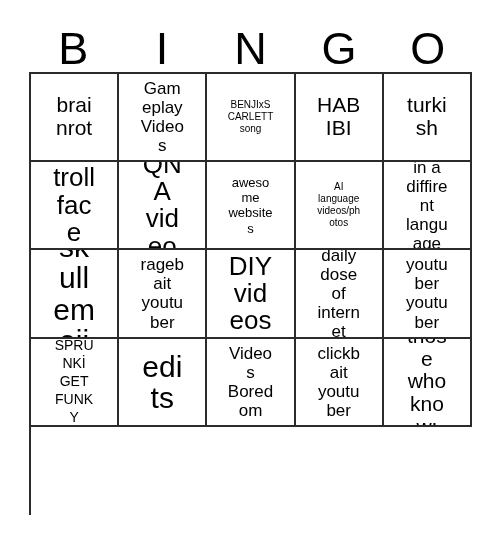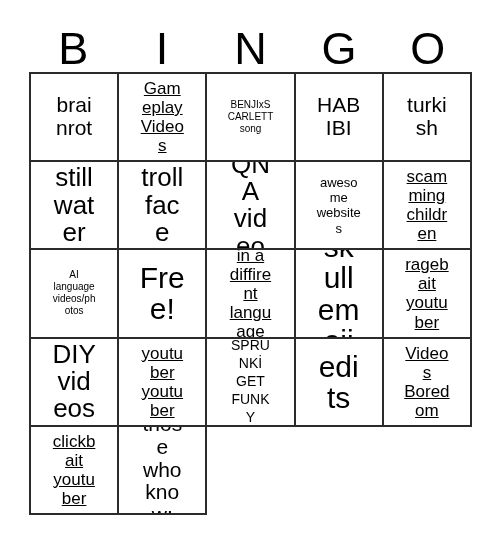--- a/index.html
+++ b/index.html
@@ -82,21 +82,21 @@
     color: #000000;
     word-wrap: break-word;
     overflow-wrap: break-word;
     hyphens: none;
   }
 
   
   .size-xxl .cell-text { font-size: 30px; line-height: 1.04; }
   .size-xl  .cell-text { font-size: 26px; line-height: 1.05; }
   .size-l   .cell-text { font-size: 21px; line-height: 1.08; }
-  .size-m   .cell-text { font-size: 17px; line-height: 1.12; text-decoration: underline; }
+  .size-m   .cell-text { font-size: 17px; line-height: 1.12; }
   .size-s   .cell-text { font-size: 13px; line-height: 1.18; }
   .size-xs  .cell-text { font-size: 10px; line-height: 1.2; }
   .size-xxs .cell-text { font-size: 14px; line-height: 1.28; }
 </style>
 </head>
 <body>
 
 <div id="bingo-card">
 
   <div class="header-row">
@@ -119,53 +119,47 @@
         <span class="cell-text">BENJIxSCARLETT song</span>
       </div>
     <div class="cell size-l">
         <span class="cell-text">HABIBI</span>
       </div>
 
     <div class="cell size-l">
         <span class="cell-text">turkish</span>
       </div>
     <div class="cell size-xl">
-        <span class="cell-text">still water</span>
-      </div>
-    <div class="cell size-xl">
         <span class="cell-text">troll face</span>
       </div>
     <div class="cell size-xl">
         <span class="cell-text">QNA video</span>
       </div>
     <div class="cell size-s">
         <span class="cell-text">awesome websites</span>
       </div>
 
-    <div class="cell size-m">
-        <span class="cell-text">scamming children</span>
-      </div>
     <div class="cell size-xs">
         <span class="cell-text">AI language videos/photos</span>
-      </div>
-    <div class="cell size-xxl">
-        <span class="cell-text">Free!</span>
       </div>
     <div class="cell size-m">
         <span class="cell-text">in a diffirent language</span>
       </div>
     <div class="cell size-xxl">
         <span class="cell-text">skull emoji</span>
       </div>
 
     <div class="cell size-m">
         <span class="cell-text">ragebait youtuber</span>
       </div>
     <div class="cell size-xl">
         <span class="cell-text">DIY videos</span>
+      </div>
+    <div class="cell size-m">
+        <span class="cell-text">daily dose of internet</span>
       </div>
     <div class="cell size-m">
         <span class="cell-text">youtuber youtuber</span>
       </div>
 
     <div class="cell size-xxs">
         <span class="cell-text">SPRUNKİ SPRUNKİ SPRUNKİ GET FUNKY FUNKY FUNKY</span>
       </div>
     <div class="cell size-xxl">
         <span class="cell-text">edits</span>

